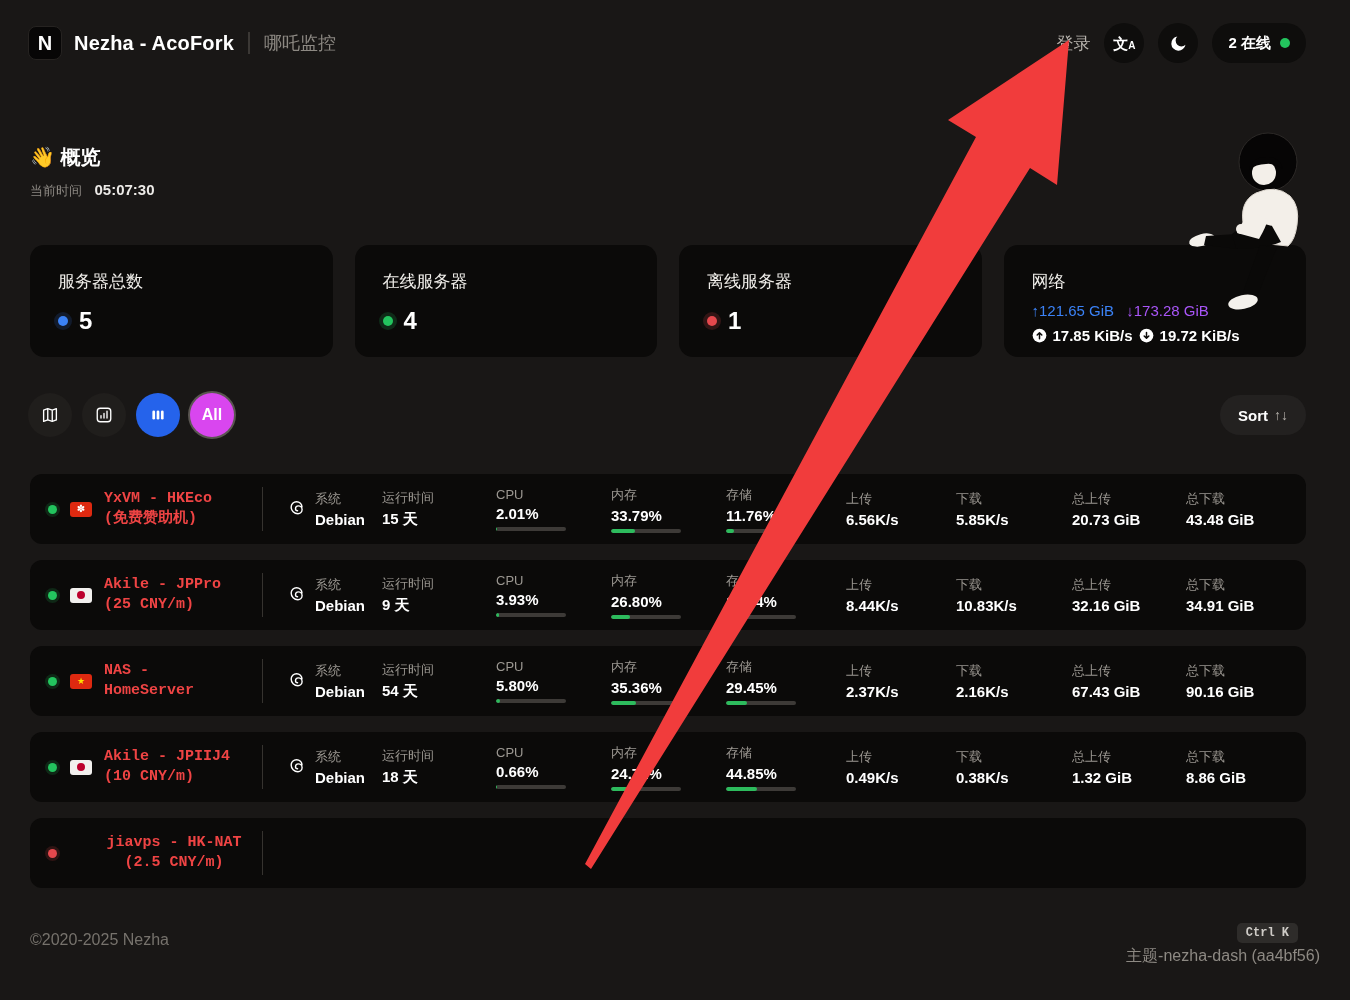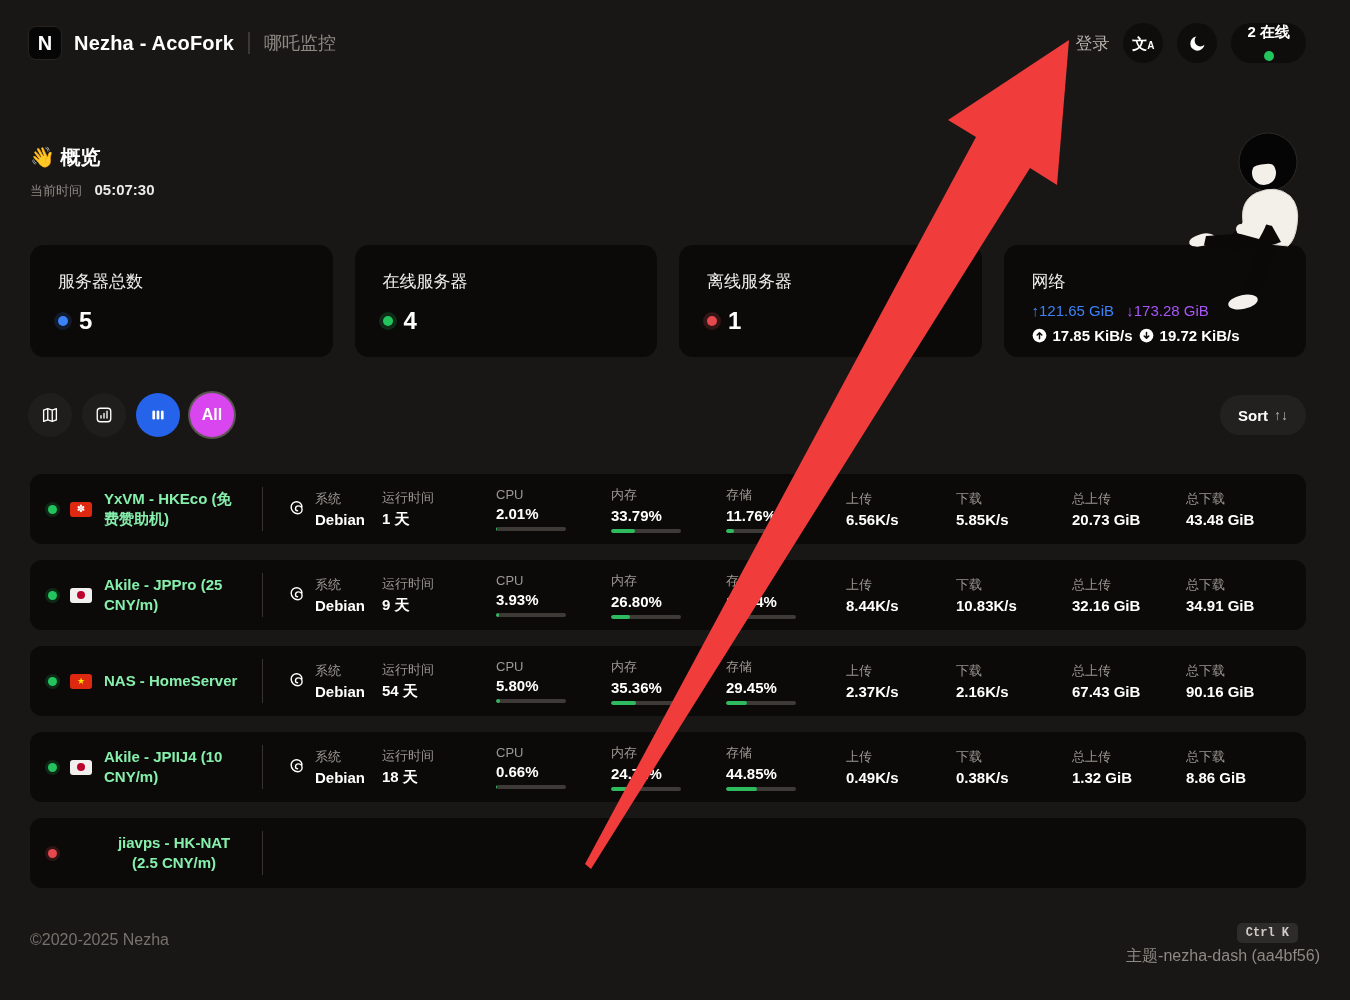--- a/index.html
+++ b/index.html
@@ -20,21 +20,21 @@
   .brand { font-size:20px; font-weight:bold; color:#fff; margin-left:12px; letter-spacing:.2px;}
   .brand-sep { width:2px; height:22px; background:#3b3835; margin:0 14px; }
   .brand-sub { font-size:18px; color:#8d8983; }
   .header-right { margin-left:auto; display:flex; align-items:center; gap:14px; }
   .login-link { font-size:17px; color:#b8b4ae; cursor:pointer; }
   .circle-btn { width:40px; height:40px; border-radius:50%; background:#0e0d0c;
     display:flex; align-items:center; justify-content:center; color:#fff; cursor:pointer; }
   .translate-glyph { font-size:15px; color:#fff; font-weight:bold; line-height:1;}
   .translate-glyph small { font-size:10px; font-weight:bold; }
   .online-pill { height:40px; background:#0e0d0c; border-radius:20px; padding:0 16px;
-    display:flex; align-items:center; gap:9px; font-size:15px; font-weight:bold; color:#fff;flex-direction:column; }
+    display:flex; align-items:center; gap:9px; font-size:15px; font-weight:bold; color:#fff; }
   .online-pill .dot { width:10px; height:10px; border-radius:50%; background:#23c45e; }
 
   
   .overview { position:absolute; top:144px; left:30px; }
   .overview-title { font-size:20px; font-weight:bold; color:#fff; }
   .overview-time { margin-top:10px; font-size:16px; }
   .overview-time .lbl { color:#8d8983; margin-right:8px; }
   .overview-time .val { color:#eceae7; }
 
   
@@ -74,21 +74,21 @@
     grid-template-columns:22px 34px 150px 16px 112px 114px 115px 115px 120px 110px 116px 114px 1fr; }
   .status-dot { width:9px; height:9px; border-radius:50%; }
   .row.online  .status-dot { background:#23c45e; box-shadow:0 0 0 3px rgba(35,196,94,.16); }
   .row.offline .status-dot { background:#e5484d; box-shadow:0 0 0 3px rgba(229,72,77,.16); }
   .flag { width:22px; height:15px; border-radius:3px; display:flex;
     align-items:center; justify-content:center; overflow:hidden; }
   .flag-hk { background:#de2910; } .flag-hk::before { content:"✽"; color:#fff; font-size:10px; line-height:1; }
   .flag-cn { background:#de2910; } .flag-cn::before { content:"★"; color:#ffde00; font-size:9px; line-height:1; }
   .flag-jp { background:#f2f0ee; } .flag-jp::before { content:""; width:8px; height:8px; border-radius:50%; background:#bc002d; display:block; }
   .flag.hidden { visibility:hidden; }
-  .name { font-size:15px; font-weight:bold; color:#86efac; line-height:1.35; padding-right:10px; }
+  .name { font-size:15px; font-weight:bold; color:#ef4444; line-height:1.35; padding-right:10px;font-family:Liberation Mono, monospace; }
   .row.empty .name { text-align:center; }
   .vdiv { width:1px; height:44px; background:#36332f; justify-self:center; }
   .cell { display:flex; flex-direction:column; justify-content:center; }
   .lbl { font-size:13px; color:#9b9791; }
   .val { margin-top:3px; font-size:15px; font-weight:bold; color:#fff; }
   .meter { margin-top:5px; width:70px; height:4px; border-radius:2px; background:#3d3a37; overflow:hidden; }
   .meter .fill { display:block; height:100%; background:#2dbb5d; border-radius:2px; }
   .os-cell { flex-direction:row; align-items:center; gap:8px; }
   .os-icon { display:flex; color:#fff; }
   .row.empty .cell { visibility:hidden; }
@@ -230,21 +230,21 @@
           <path d="M18 9.6C18 6 15.1 3.2 11.5 3.2S5 6 5 9.6c0 4.5 3.6 8.1 8.1 8.1 2.8 0 5-2.2 5-5 0-2.5-2-4.5-4.5-4.5-1.9 0-3.4 1.5-3.4 3.4 0 1.4 1.1 2.5 2.5 2.5"></path>
         </svg>
       </span>
       <span class="stack" style="display:flex;flex-direction:column;">
         <span class="lbl">系统</span>
         <span class="val">Debian</span>
       </span>
     </div>
     <div class="cell">
       <span class="lbl">运行时间</span>
-      <span class="val">1 天</span>
+      <span class="val">15 天</span>
     </div>
     <div class="cell">
       <span class="lbl">CPU</span>
       <span class="val">2.01%</span>
       <span class="meter">
             <span class="fill" style="width: 2.01%;"></span>
           </span>
     </div>
     <div class="cell">
       <span class="lbl">内存</span>

